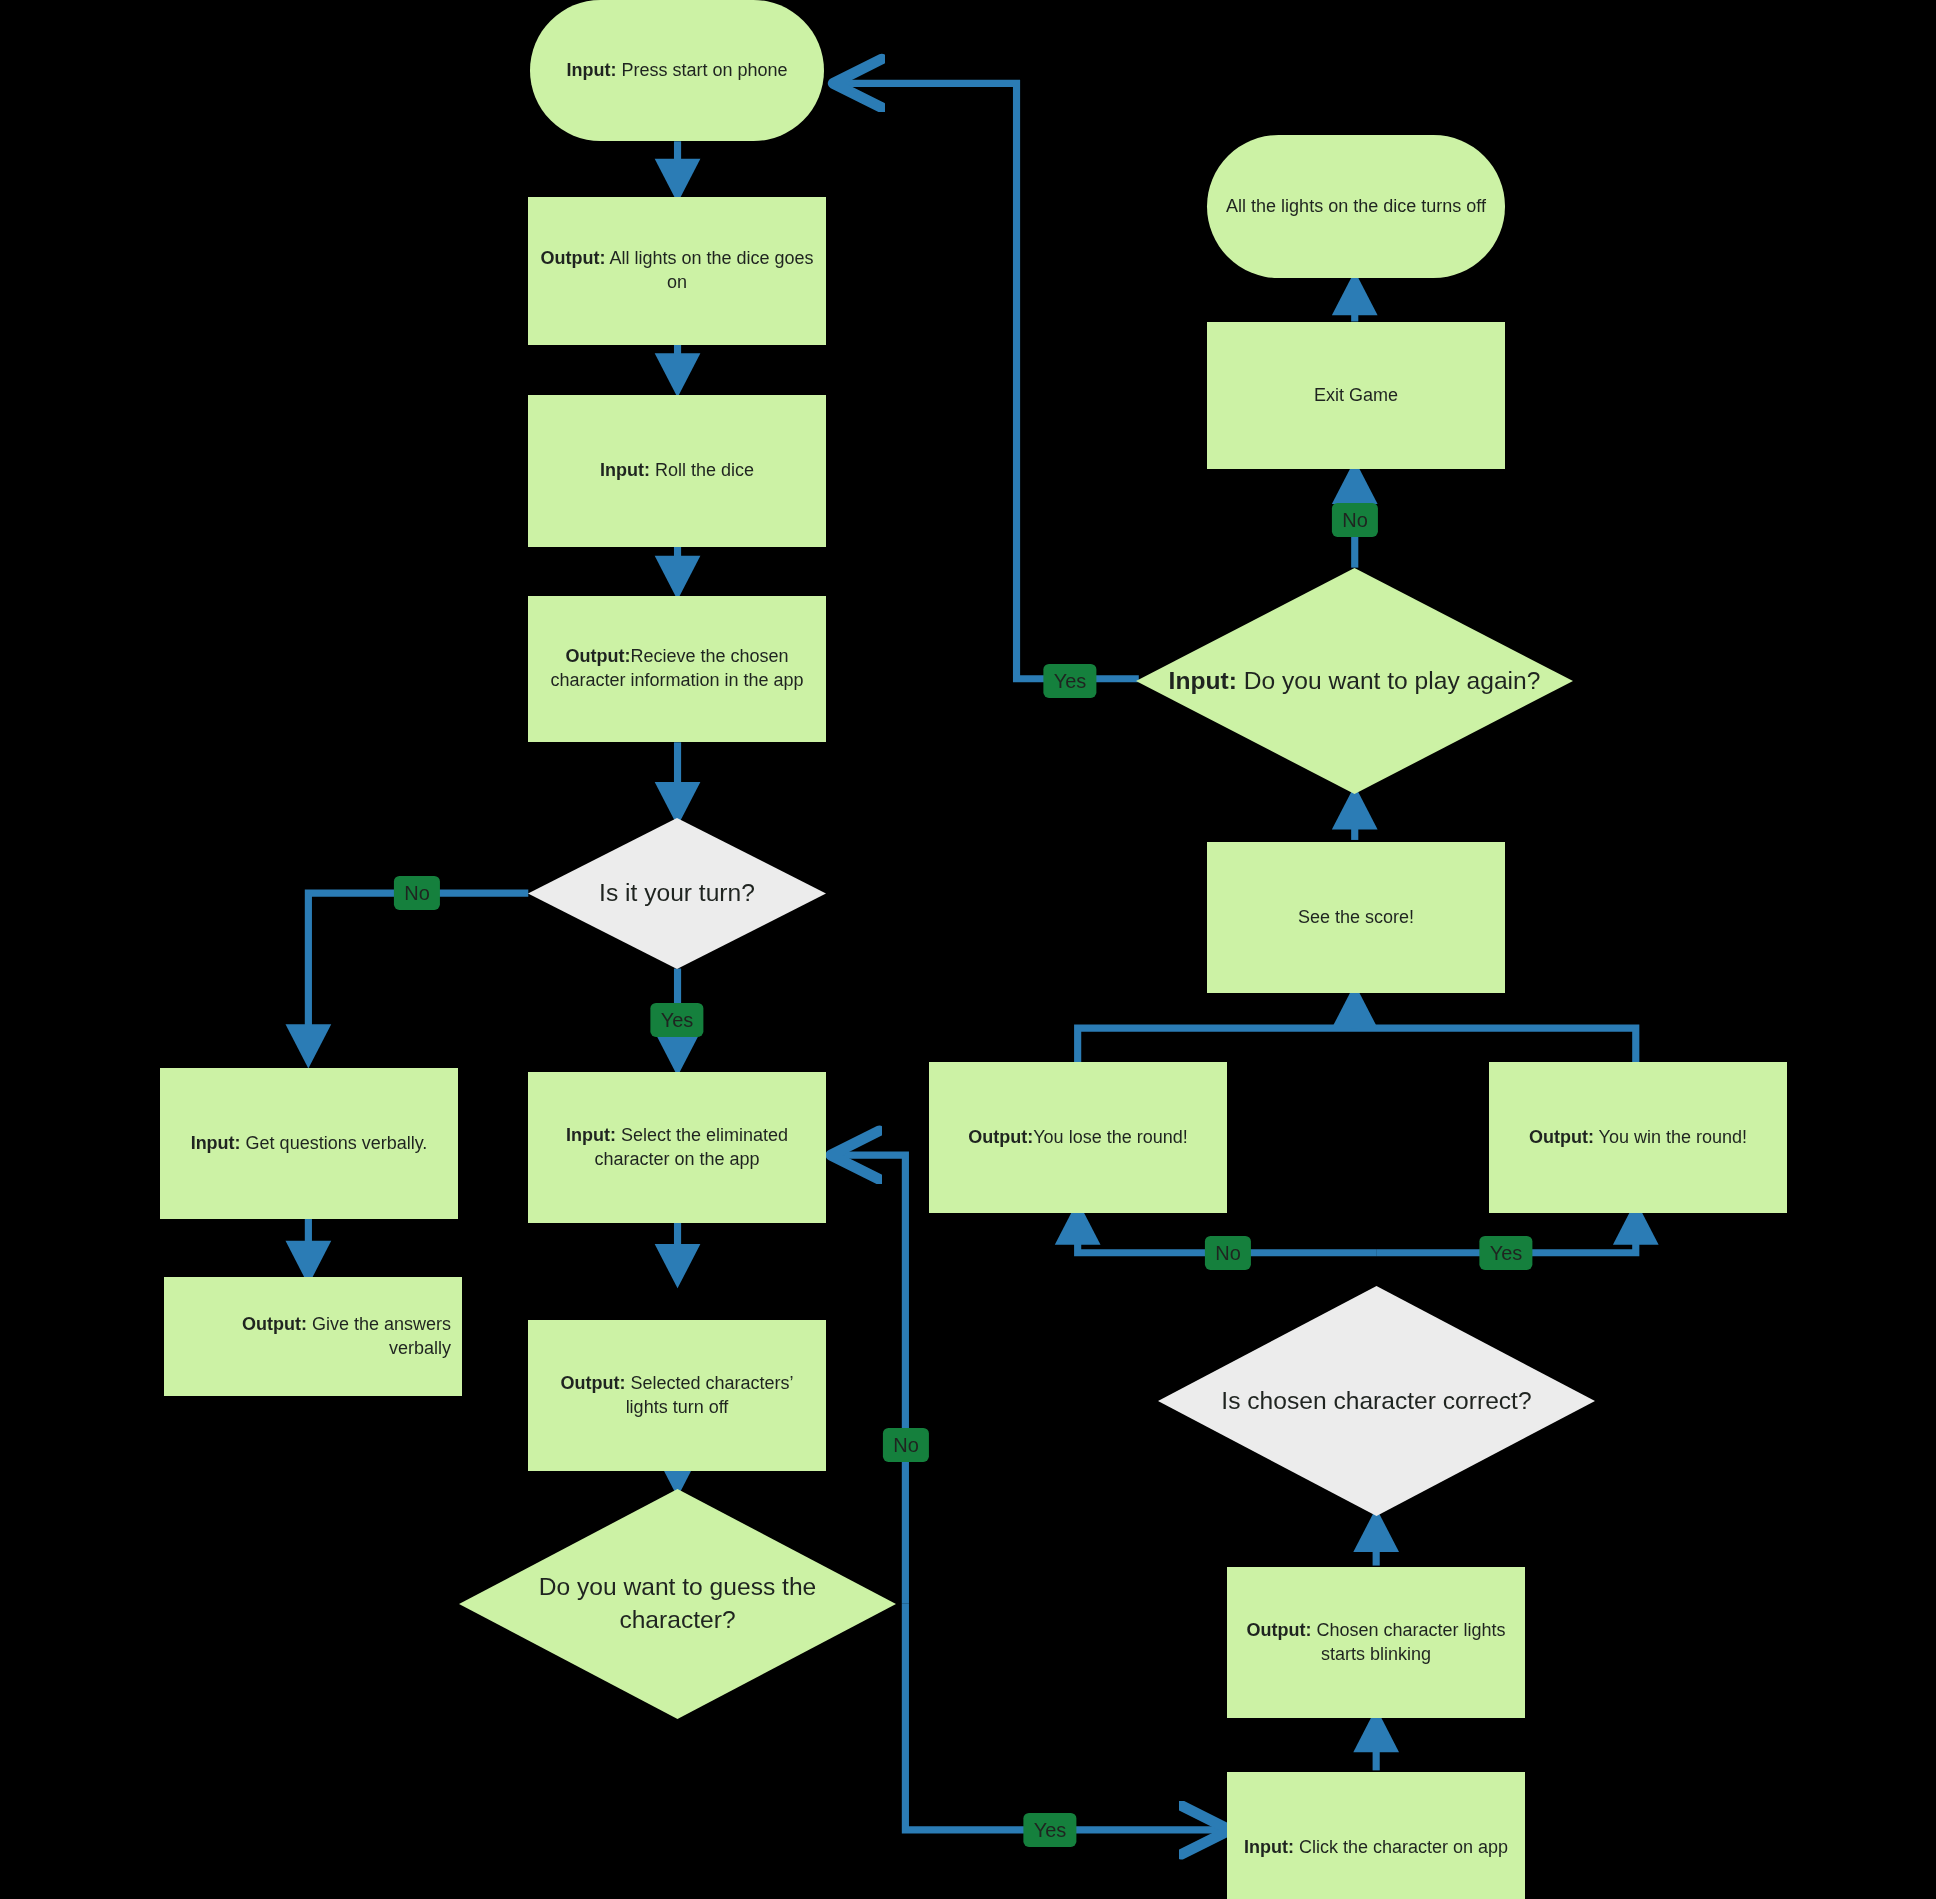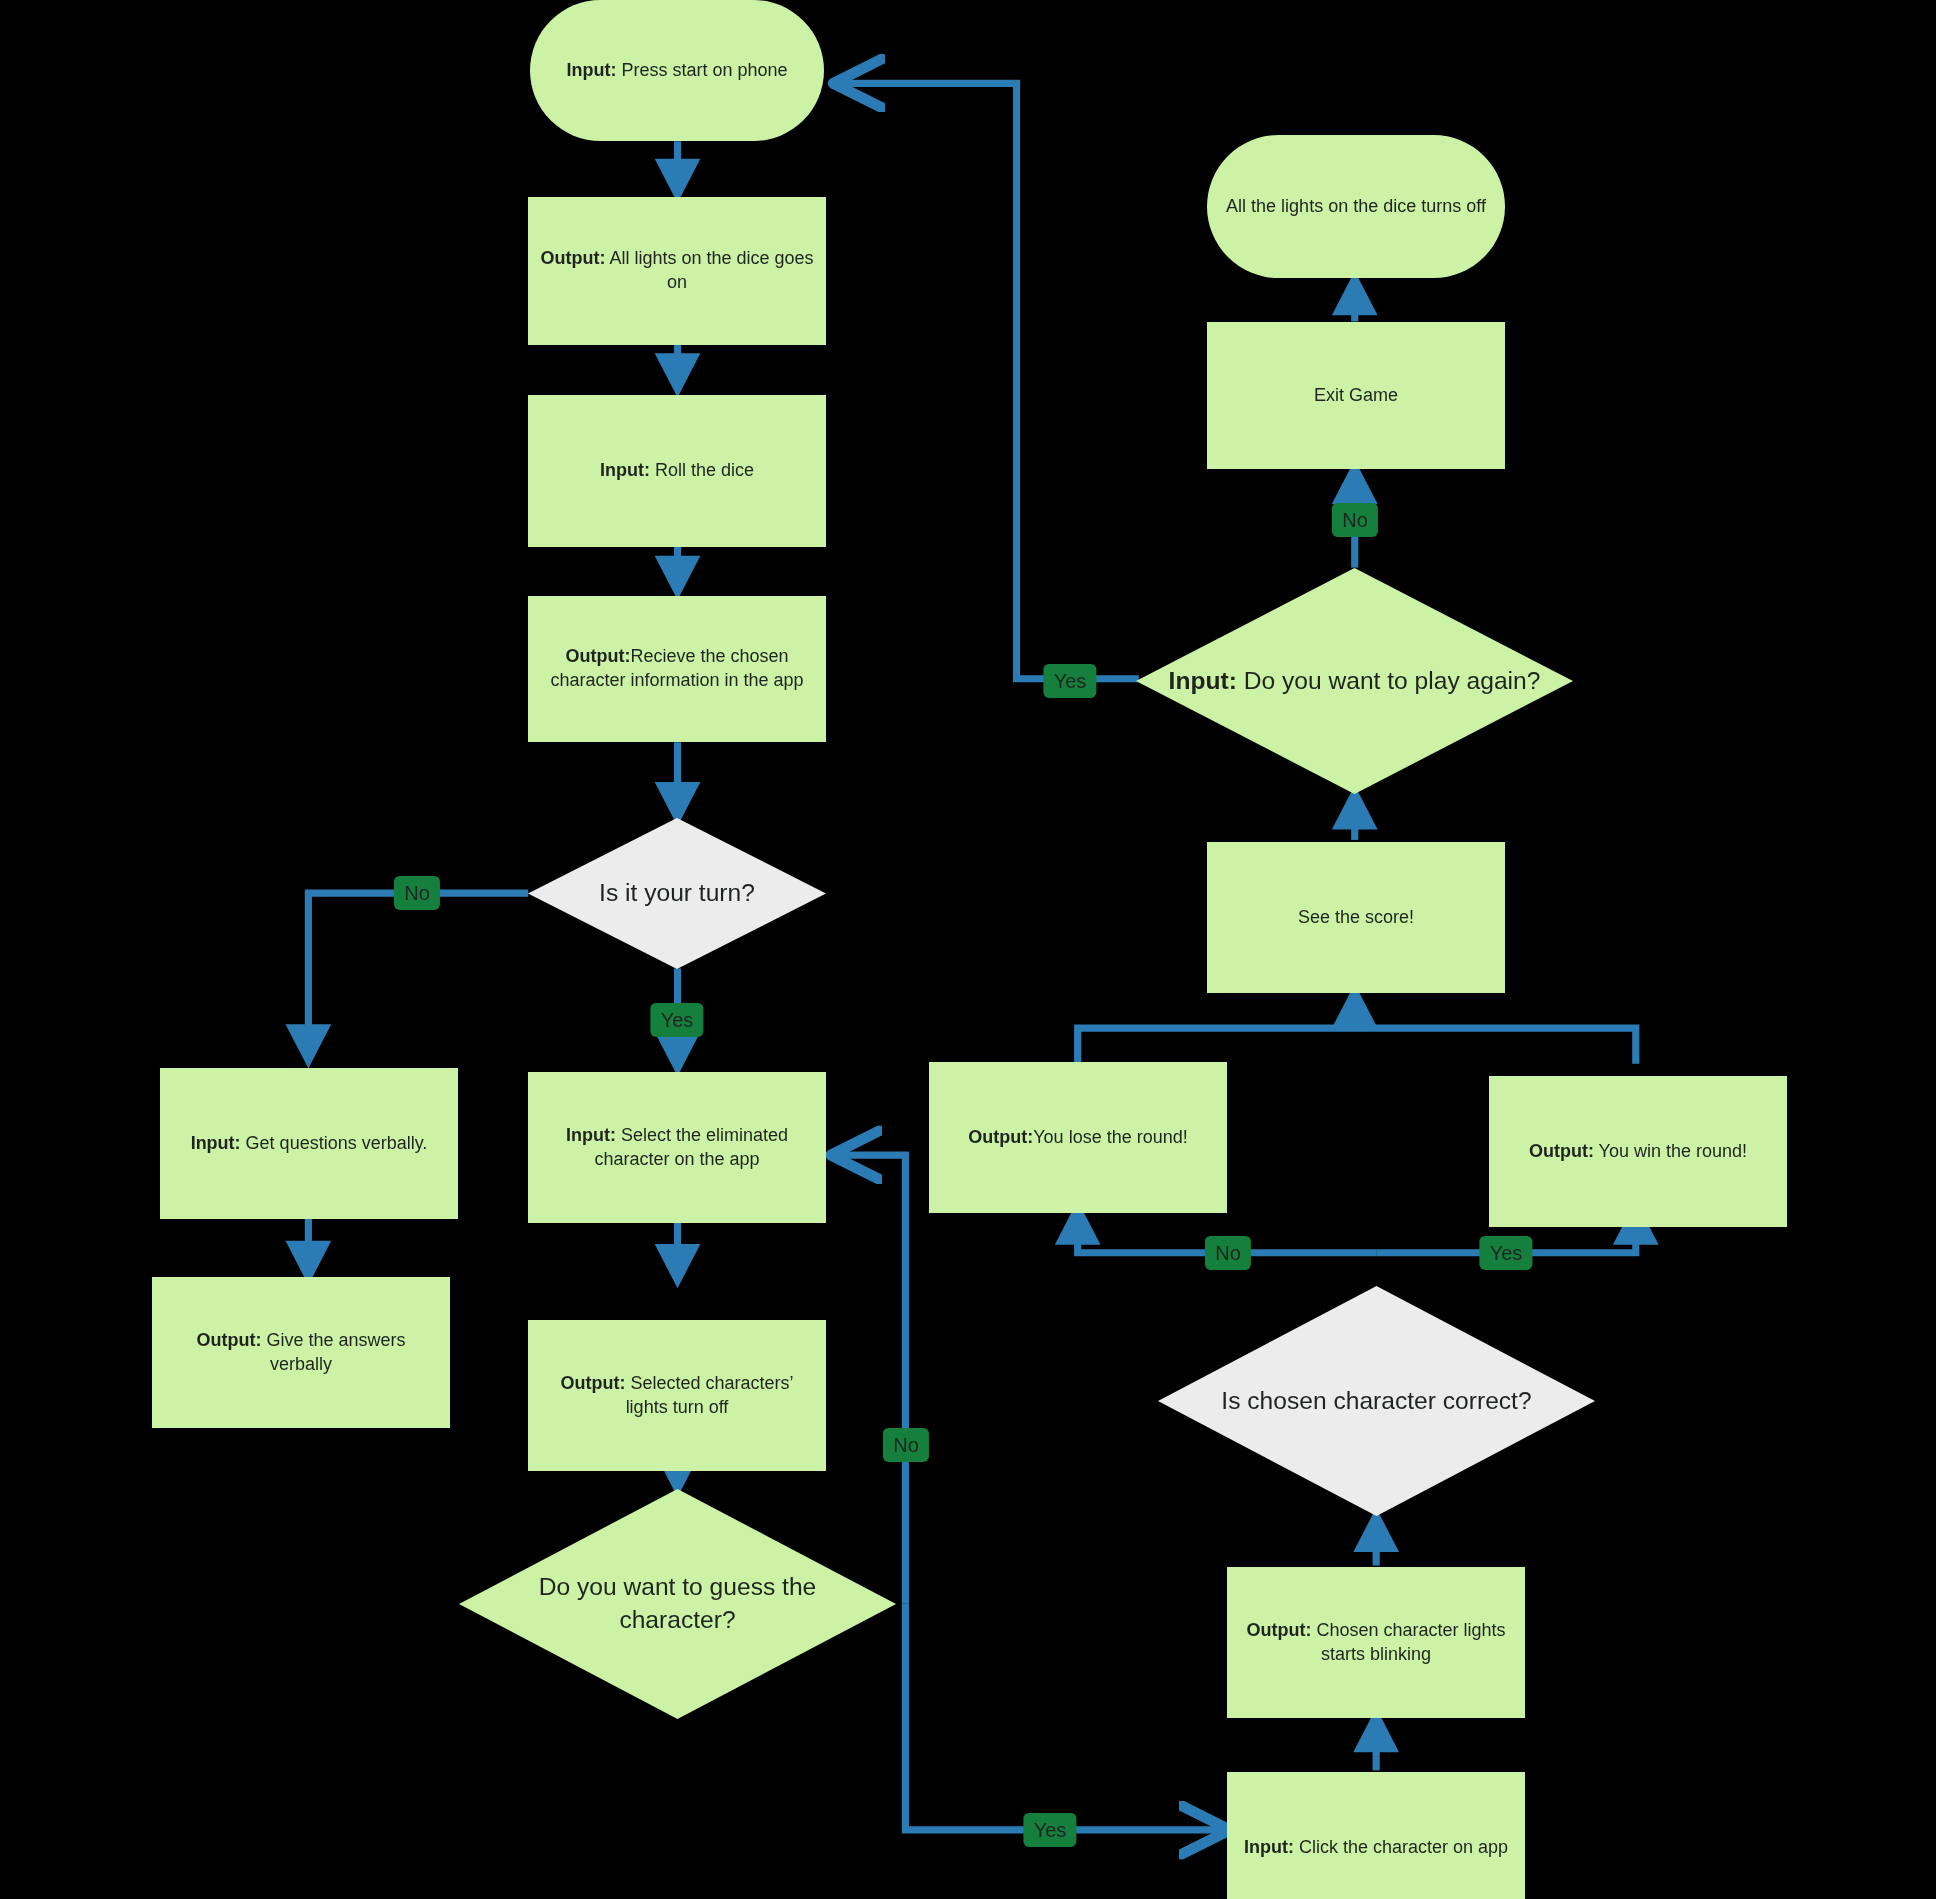--- a/index.html
+++ b/index.html
@@ -130,21 +130,21 @@
     <svg class="diamond-shape" viewBox="0 0 375 190" preserveAspectRatio="none">
       <polygon points="187.5,0 375,95 187.5,190 0,95" fill="#ECECEC"></polygon>
     </svg>
     <div class="diamond-label">Is it your turn?</div>
   </div>
 
   <div class="node proc" style="left:160px;top:1068px;width:298px;height:151px;">
     <span class="txt"><b>Input:</b><span> Get questions verbally.</span></span>
   </div>
 
-  <div class="node proc" style="left:152px;top:1277px;width:298px;height:151px;">
+  <div class="node proc" style="left:164px;top:1277px;width:298px;height:119px;text-align:right;">
     <span class="txt"><b>Output:</b><span> Give the answers verbally</span></span>
   </div>
 
   <div class="node proc" style="left:528px;top:1072px;width:298px;height:151px;">
     <span class="txt"><b>Input:</b><span> Select the eliminated character on the app</span></span>
   </div>
 
   <div class="node proc" style="left:528px;top:1282px;width:298px;height:151px;margin-top:38px;">
     <span class="txt"><b>Output:</b><span> Selected characters’ lights turn off</span></span>
   </div>
@@ -168,21 +168,21 @@
     <svg class="diamond-shape" viewBox="0 0 550 290" preserveAspectRatio="none">
       <polygon points="275,0 550,145 275,290 0,145" fill="#ECECEC"></polygon>
     </svg>
     <div class="diamond-label">Is chosen character correct?</div>
   </div>
 
   <div class="node proc" style="left:929px;top:1062px;width:298px;height:151px;">
     <span class="txt"><b>Output:</b><span>You lose the round!</span></span>
   </div>
 
-  <div class="node proc" style="left:1489px;top:1062px;width:298px;height:151px;margin-top:14px;">
+  <div class="node proc" style="left:1489px;top:1062px;width:298px;height:151px;">
     <span class="txt"><b>Output:</b><span> You win the round!</span></span>
   </div>
 
   <div class="node proc" style="left:1207px;top:842px;width:298px;height:151px;">
     <span class="txt"><b></b><span>See the score!</span></span>
   </div>
 
   <div class="diamond-wrap" style="left:1136px;top:568px;width:437px;height:226px;">
     <svg class="diamond-shape" viewBox="0 0 550 285" preserveAspectRatio="none">
       <polygon points="275,0 550,142.5 275,285 0,142.5" fill="#CCF2A5"></polygon>

